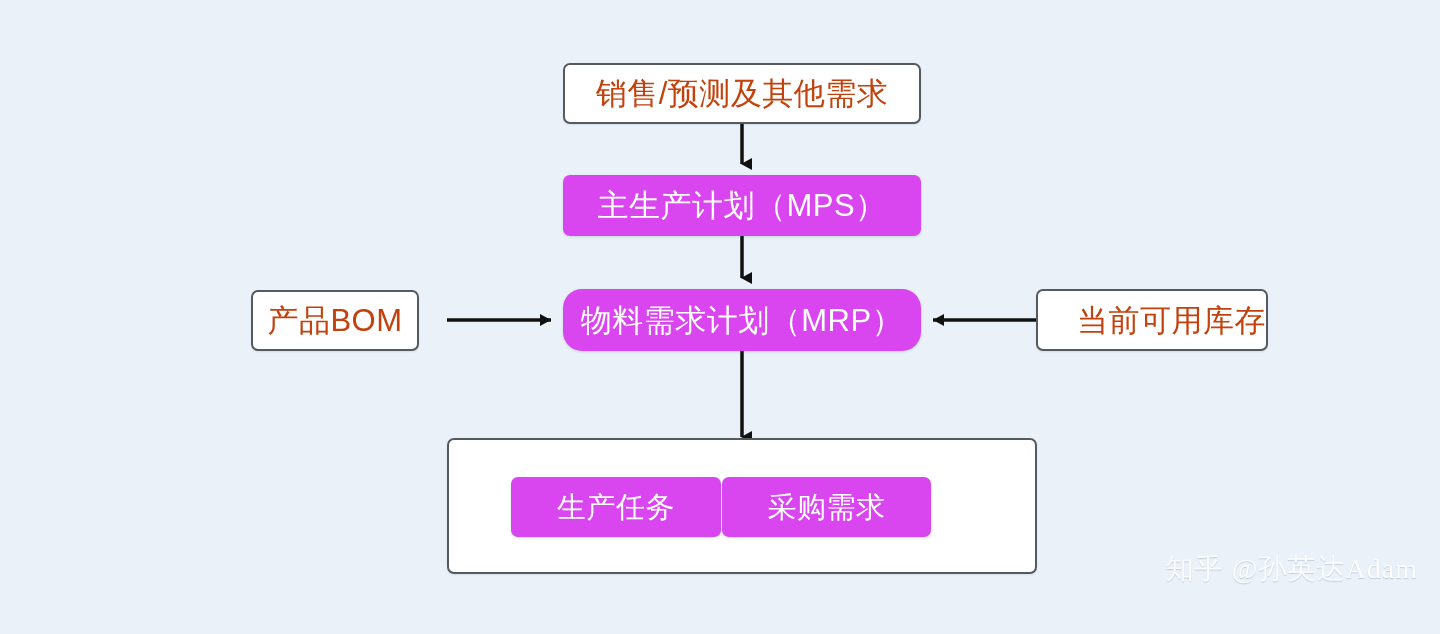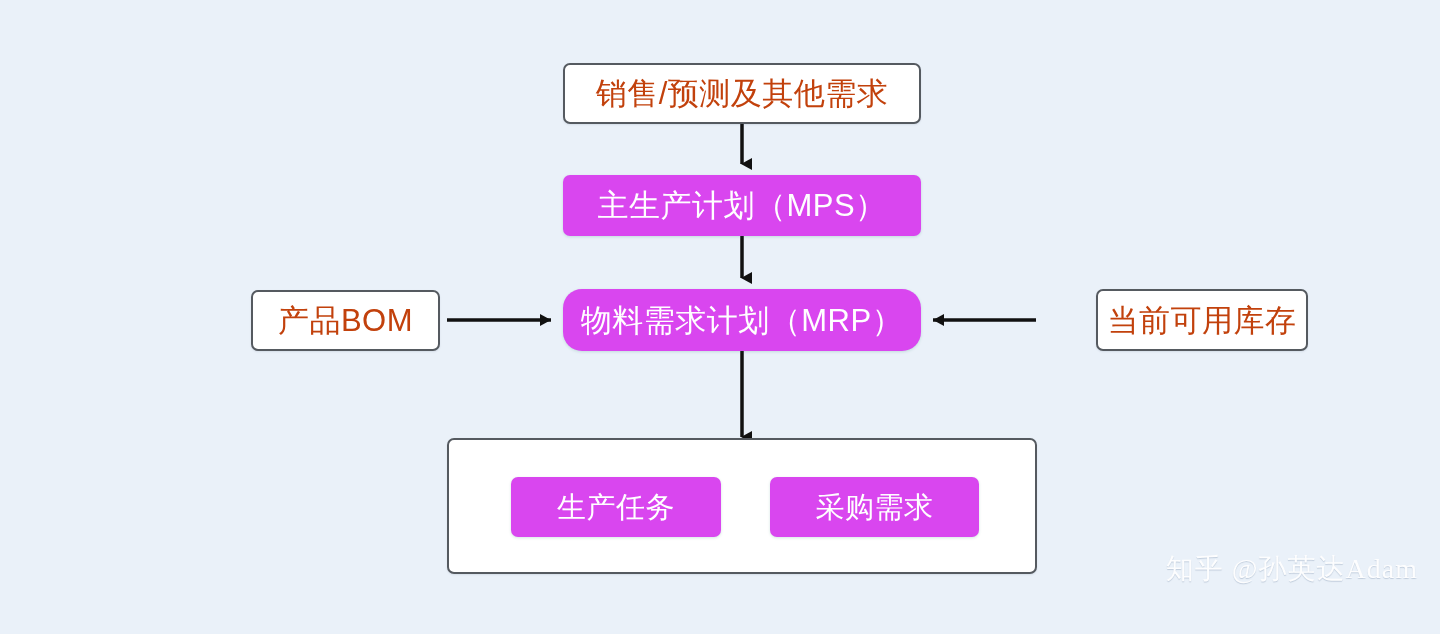--- a/index.html
+++ b/index.html
@@ -59,46 +59,47 @@
   #node-mps {
     left: 563px;  top: 175px; width: 358px; height: 61px;
     font-size: 31px;
   }
   #node-mrp {
     left: 563px;  top: 289px; width: 358px; height: 62px;
     font-size: 31px;
     border-radius: 19px;
   }
   #node-bom {
-    left: 251px;  top: 290px; width: 189px; height: 61px;
+    left: 251px;  top: 290px; width: 168px; height: 61px;
     font-size: 31px;
     text-align: center;
   }
   #node-stock {
-    left: 1096px; top: 289px; width: 212px; height: 62px;
+    left: 1036px; top: 289px; width: 232px; height: 62px;
     font-size: 31px;
+    justify-content: flex-end;
   }
 
   
   #node-outputs {
     position: absolute;
     left: 447px;  top: 438px;
     width: 590px; height: 136px;
     box-sizing: border-box;
     background: #ffffff;
     border: 2px solid #555a60;
     border-radius: 7px;
     box-shadow: 0 1px 2px rgba(40, 60, 90, 0.10);
   }
   #node-prodtask {
     left: 511px; top: 477px; width: 210px; height: 60px;
     font-size: 29px;
   }
   #node-purchase {
-    left: 770px; top: 477px; width: 209px; height: 60px;
+    left: 722px; top: 477px; width: 209px; height: 60px;
     font-size: 29px;
   }
 
   
   #connectors {
     position: absolute;
     left: 0; top: 0;
     width: 1440px; height: 634px;
     pointer-events: none;
   }

